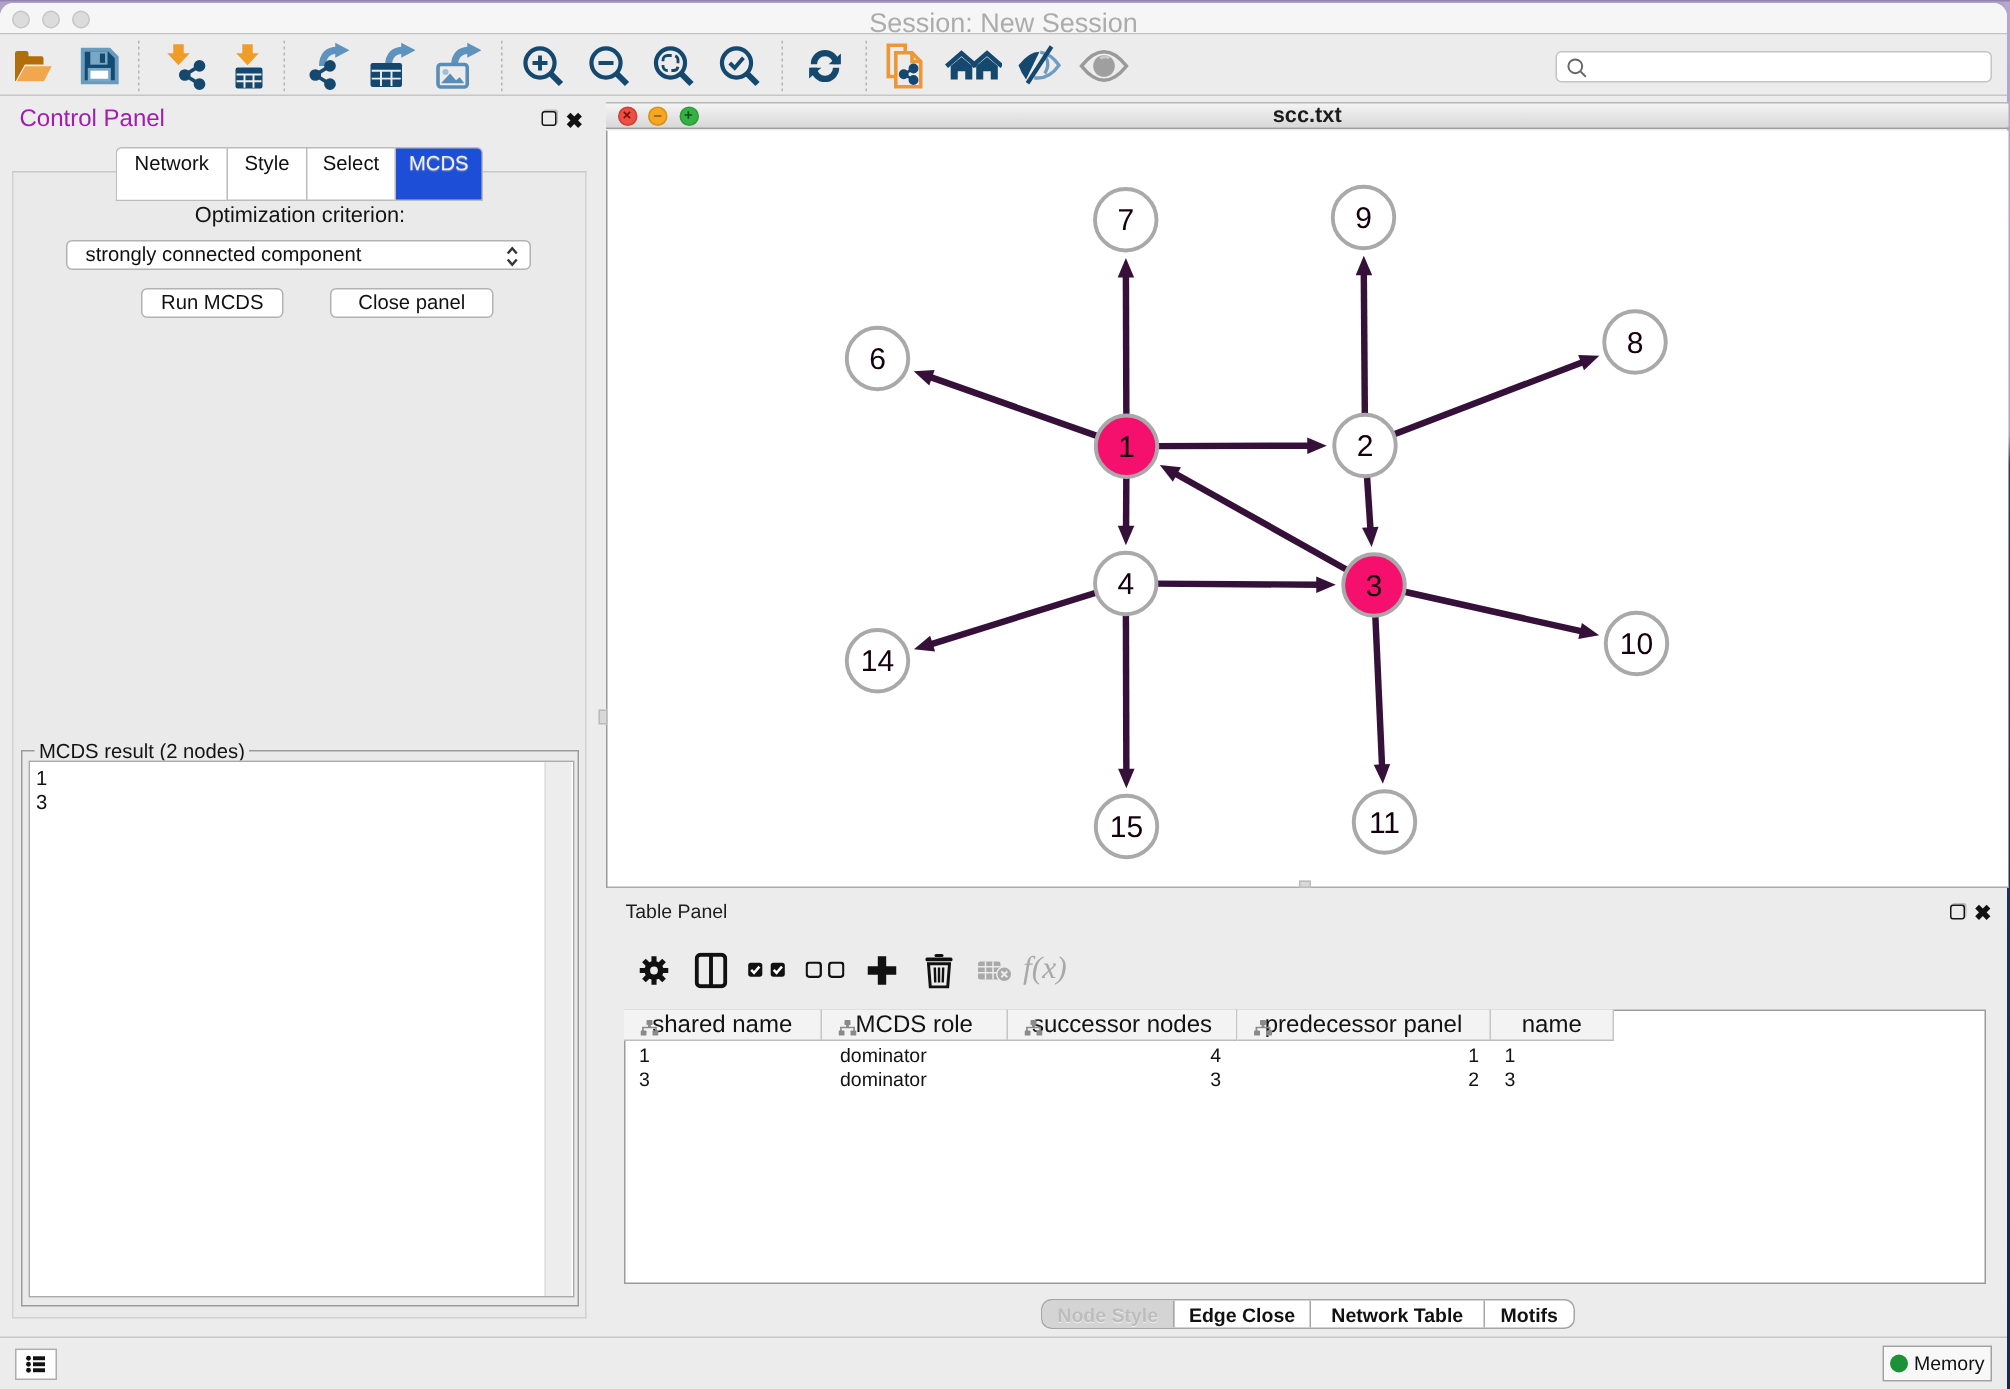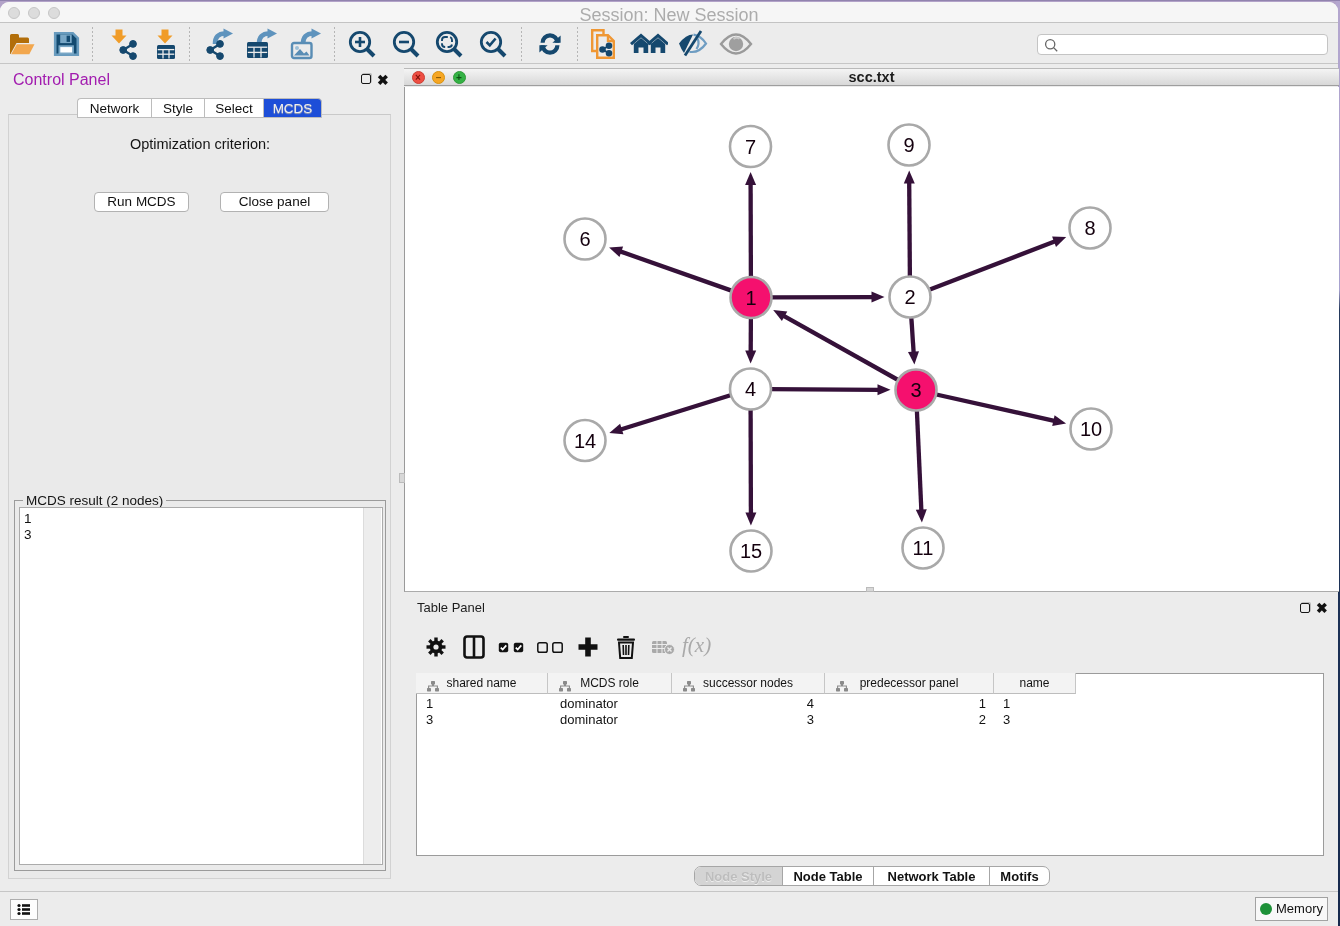--- a/index.html
+++ b/index.html
@@ -12,41 +12,41 @@
 #wtitle{top:3px;width:100%;text-align:center;color:#acacac;font-size:18px}
 #toolbar{left:0;top:22px;width:1338px;height:40px;background:#ececec;border-bottom:1px solid #c6c6c6}
 .sep{top:3px;height:34px;width:1px;background-image:linear-gradient(#b5b5b5 55%,transparent 45%);background-size:1px 4px}
 .ticon{top:0;height:40px;display:flex;align-items:center;justify-content:center}
 #search{left:1037px;top:32px;width:291px;height:21px;background:#fff;border:1px solid #c4c4c4;border-radius:4px}
 
 #cptitle{left:13px;top:69px;font-size:16px;color:#a21caf}
 #cpfloat{left:361px;top:72px;width:10px;height:10px;border:1.5px solid #161616;border-radius:2px;box-shadow:1px -1px 0 #bbb}
 #cpx{left:377px;top:70px;font-size:14px;font-weight:bold;color:#111}
 #cppanel{left:8px;top:112px;width:383px;height:765px;background:#eaeaea;border:1px solid #d2d2d2;border-top:1px solid #c9c9c9}
-.cptab{top:96px;height:20px;background:#fff;border:1px solid #bcbcbc;border-right:none;font-size:13.5px;color:#101010;text-align:center;line-height:19px}
+.cptab{top:96px;height:36px;background:#fff;border:1px solid #bcbcbc;border-right:none;font-size:13.5px;color:#101010;text-align:center;line-height:19px}
 #optlabel{left:9px;top:134px;width:382px;text-align:center;font-size:14.5px;color:#141414}
 #combo{left:44px;top:158px;width:310px;height:20px;background:#fff;border:1px solid #b2b2b2;border-radius:4px;font-size:13.5px;color:#111;line-height:18px;padding-left:12px}
 .btn{top:190px;height:20px;background:#fff;border:1px solid #b2b2b2;border-radius:4px;font-size:13.5px;color:#111;text-align:center;line-height:18px}
 #fs{left:14px;top:498px;width:372px;height:371px;border:1px solid #9b9b9b}
 #fslab{left:23px;top:491px;background:#eaeaea;padding:0 3px;font-size:13.5px;color:#141414}
 #fsbox{left:19px;top:505px;width:364px;height:358px;background:#fff;border:1px solid #ababab;font-size:13.5px;color:#111;line-height:16px;padding:3px 0 0 4px}
 #fsscroll{left:363px;top:506px;width:18px;height:356px;background:#ededed;border-left:1px solid #dcdcdc}
 
 #nwtitle{left:404px;top:66px;width:935px;height:18px;background:linear-gradient(#f4f4f4,#d8d8d8);border-top:1px solid #b9b9b9;border-bottom:1px solid #9e9e9e}
 #nwtext{left:404px;top:67px;width:935px;text-align:center;font-size:14.5px;font-weight:bold;color:#1c1c1c}
 #canvas{left:404px;top:85px;width:935px;height:505px;background:#fff;border-left:1px solid #9a9a9a;border-bottom:1px solid #ababab}
 .mbtn{top:1.5px;width:13px;height:13px;border-radius:50%;font-size:10px;font-weight:bold;text-align:center;line-height:12px}
 #vsplit-h{left:399px;top:471px;width:6px;height:10px;background:#d8d8d8;border:1px solid #bbb}
 #hsplit-h{left:866px;top:585px;width:8px;height:5px;background:#d8d8d8;border:1px solid #bbb}
 
 #tptitle{left:417px;top:598px;font-size:13px;color:#1d1d1d}
 #tpfloat{left:1300px;top:601px;width:10px;height:10px;border:1.5px solid #161616;border-radius:2px;box-shadow:1px -1px 0 #bbb}
 #tpx{left:1316px;top:598px;font-size:14px;font-weight:bold;color:#111}
 #tbl{left:416px;top:671px;width:908px;height:183px;background:#fff;border:1px solid #9b9b9b}
-.th{top:671px;height:21px;background:#f3f3f3;border-bottom:1px solid #bdbdbd;border-right:1px solid #c6c6c6;font-size:12px;color:#131313;text-align:center;line-height:21px}
+.th{top:671px;height:21px;background:#f3f3f3;border-bottom:1px solid #bdbdbd;border-right:1px solid #c6c6c6;font-size:16px;color:#131313;text-align:center;line-height:21px}
 .td{font-size:13px;color:#131313;height:16px;line-height:16px}
 
 #btabs{left:694px;top:864px;height:20px;display:flex;border:1px solid #a6a6a6;border-radius:7px;overflow:hidden;background:#fff}
 .btab{height:100%;font-size:13px;font-weight:bold;color:#111;text-align:center;line-height:19px;border-right:1px solid #a6a6a6}
 
 #sbar{left:0;top:889px;width:1338px;height:35px;background:#ececec;border-top:1px solid #c6c6c6}
 #listbtn{left:10px;top:897px;width:28px;height:21px;background:#fdfdfd;border:1px solid #adadad}
 #membtn{left:1255px;top:895px;width:73px;height:24px;background:#f8f8f8;border:1px solid #a2a2a2;font-size:13px;color:#111;text-align:center;line-height:22px}
 #membtn .dot{display:inline-block;width:12px;height:12px;border-radius:50%;background:#1d9138;vertical-align:-1.5px;margin-right:4px}
 #bluecorner{left:-4px;top:918px;width:12px;height:12px;border-radius:50%;background:#3c6ea5}
@@ -232,20 +232,24 @@
 
   <div class="abs" id="cptitle">Control Panel</div>
   <div class="abs" id="cpfloat"></div>
   <div class="abs" id="cpx">✖</div>
   <div class="abs" id="cppanel"></div>
   <div class="abs cptab" style="left:77px;width:74px;border-radius:4px 0 0 0">Network</div>
   <div class="abs cptab" style="left:151px;width:53px">Style</div>
   <div class="abs cptab" style="left:204px;width:59px">Select</div>
   <div class="abs cptab" style="left:263px;width:59px;border-right:1px solid #bcbcbc;border-radius:0 4px 0 0;background:#1d4ed8;color:#efefef;text-shadow:0 1px 1px #aaa">MCDS</div>
   <div class="abs" id="optlabel">Optimization criterion:</div>
+  <div class="abs" id="combo">strongly connected component<svg style="position:absolute;right:7px;top:3px" width="9" height="14" viewBox="0 0 9 14">
+        <path d="M1.5 5 L4.5 1.5 L7.5 5" fill="none" stroke="#333" stroke-width="1.6"></path>
+        <path d="M1.5 9 L4.5 12.5 L7.5 9" fill="none" stroke="#333" stroke-width="1.6"></path>
+      </svg></div>
   <div class="abs btn" style="left:94px;width:95px">Run MCDS</div>
   <div class="abs btn" style="left:220px;width:109px">Close panel</div>
   <div class="abs" id="fs"></div>
   <div class="abs" id="fslab">MCDS result (2 nodes)</div>
   <div class="abs" id="fsbox">1<br>3</div>
   <div class="abs" id="fsscroll"></div>
 
   <div class="abs" id="nwtitle">
     <div class="abs mbtn" style="left:7.5px;background:#ee4e43;border:1px solid #ca3f34;color:#7e0f08">×</div>
     <div class="abs mbtn" style="left:28px;background:#f6a623;border:1px solid #d7920f;color:#895905">–</div>
@@ -425,21 +429,21 @@
 <div class="abs td" style="left:825px;top:694px;width:161px;text-align:right">1</div>
 <div class="abs td" style="left:1003px;top:694px">1</div>
 <div class="abs td" style="left:426px;top:710px">3</div>
 <div class="abs td" style="left:560px;top:710px">dominator</div>
 <div class="abs td" style="left:672px;top:710px;width:142px;text-align:right">3</div>
 <div class="abs td" style="left:825px;top:710px;width:161px;text-align:right">2</div>
 <div class="abs td" style="left:1003px;top:710px">3</div>
 
     <div class="abs" id="btabs">
     <div class="btab" style="width:88px;background:#d4d4d4;color:#bdbdbd;text-shadow:0 1px 0 #eee">Node Style</div>
-    <div class="btab" style="width:91px">Node Table</div>
+    <div class="btab" style="width:91px">Edge Close</div>
     <div class="btab" style="width:116px">Network Table</div>
     <div class="btab" style="width:59px;border-right:none">Motifs</div>
   </div>
   <div class="abs" id="sbar"></div>
   <div class="abs" id="listbtn"><svg width="26" height="19" viewBox="0 0 26 19">
         <g fill="#111">
           <circle cx="8" cy="5.5" r="1.6"></circle>
           <circle cx="8" cy="9.5" r="1.6"></circle>
           <circle cx="8" cy="13.5" r="1.6"></circle>
           <rect x="11" y="4.2" width="8" height="2.6"></rect>

